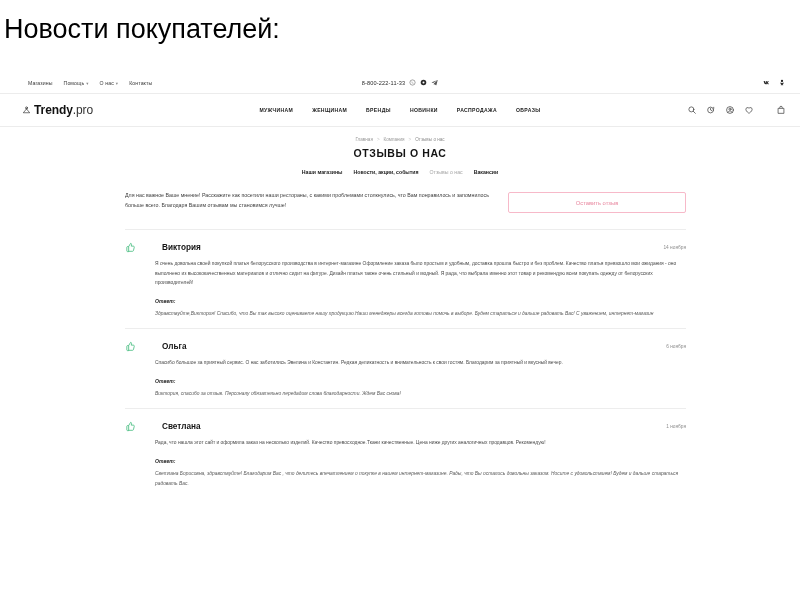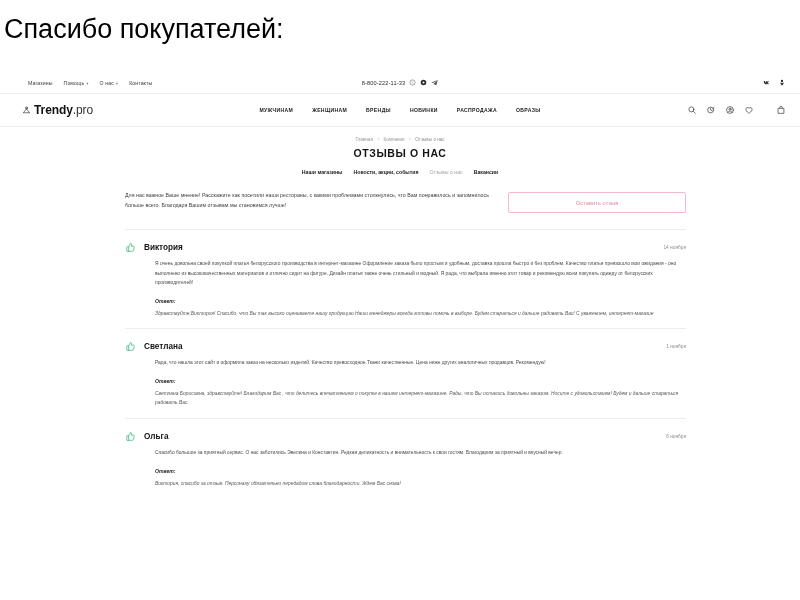--- a/index.html
+++ b/index.html
@@ -189,21 +189,21 @@
 
   
   .reviews { margin: 16px 114px 0 125px; }
   .review {
     border-top: 1px solid #ededed;
     padding: 12px 0 10px 0;
   }
   .review-head {
     display: flex;
     align-items: center;
-    gap: 8px;
+    gap: 26px;
   }
   .thumb-ico { width: 11px; height: 11px; flex: 0 0 auto; display: block; }
   .reviewer {
     font-size: 8.2px;
     font-weight: 700;
     color: #141414;
   }
   .review-date {
     margin-left: auto;
     font-size: 4.8px;
@@ -226,21 +226,21 @@
     margin-top: 5px;
     font-size: 4.9px;
     font-style: italic;
     line-height: 1.95;
     color: #5a5a5a;
   }
 </style>
 </head>
 <body>
 
-<div class="slide-title">Спасибо покупателей:</div>
+<div class="slide-title">Новости покупателей:</div>
 
 <div class="site">
 
   <div class="topbar">
 
     <div class="topbar-left">
       <span class="topbar-link"><span>Магазины</span></span>
       <span class="topbar-link"><span>Помощь</span><span class="caret">▾</span></span>
       <span class="topbar-link"><span>О нас</span><span class="caret">▾</span></span>
       <span class="topbar-link"><span>Контакты</span></span>
@@ -383,42 +383,42 @@
     </div>
 
     <div class="review">
       <div class="review-head">
         <span>
           <svg class="thumb-ico" viewBox="0 0 24 24" fill="none" stroke="#3bb878" stroke-width="1.7" stroke-linejoin="round">
             <path d="M8 21V10l4.2-7c1.3 0 2.3 1.1 2.1 2.4L13.7 9h4.6c1.3 0 2.2 1.2 1.9 2.4l-1.7 7.2c-.2 1-1.1 1.7-2.1 1.7H8z"></path>
             <path d="M8 10H5.4c-.8 0-1.4.6-1.4 1.4v8.2c0 .8.6 1.4 1.4 1.4H8"></path>
           </svg>
         </span>
-        <span class="reviewer">Светлана</span>
-        <span class="review-date">1 ноября</span>
-      </div>
-      <div class="review-body">Рада, что нашла этот сайт и оформила заказ на несколько изделий. Качество превосходное.Ткани качественные. Цена ниже других аналогичных продавцов. Рекомендую!</div>
+        <span class="reviewer">Ольга</span>
+        <span class="review-date">6 ноября</span>
+      </div>
+      <div class="review-body">Спасибо большое за приятный сервис. О нас заботились Эвелина и Константин. Редкая деликатность и внимательность к свои гостям. Благодарим за приятный и вкусный вечер.</div>
       <div class="answer">
         <div class="answer-label">Ответ:</div>
-        <div class="answer-text">Светлана Борисовна, здравствуйте! Благодарим Вас , что делитесь впечатлением о покупке в нашем интернет-магазине. Рады, что Вы остались довольны заказом. Носите с удовольствием! Будем и дальше стараться радовать Вас.</div>
+        <div class="answer-text">Виктория, спасибо за отзыв. Персоналу обязательно передадим слова благодарности. Ждем Вас снова!</div>
       </div>
     </div>
 
     <div class="review">
       <div class="review-head">
         <span>
           <svg class="thumb-ico" viewBox="0 0 24 24" fill="none" stroke="#3bb878" stroke-width="1.7" stroke-linejoin="round">
             <path d="M8 21V10l4.2-7c1.3 0 2.3 1.1 2.1 2.4L13.7 9h4.6c1.3 0 2.2 1.2 1.9 2.4l-1.7 7.2c-.2 1-1.1 1.7-2.1 1.7H8z"></path>
             <path d="M8 10H5.4c-.8 0-1.4.6-1.4 1.4v8.2c0 .8.6 1.4 1.4 1.4H8"></path>
           </svg>
         </span>
-        <span class="reviewer">Ольга</span>
-        <span class="review-date">6 ноября</span>
-      </div>
-      <div class="review-body">Спасибо большое за приятный сервис. О нас заботились Эвелина и Константин. Редкая деликатность и внимательность к свои гостям. Благодарим за приятный и вкусный вечер.</div>
+        <span class="reviewer">Светлана</span>
+        <span class="review-date">1 ноября</span>
+      </div>
+      <div class="review-body">Рада, что нашла этот сайт и оформила заказ на несколько изделий. Качество превосходное.Ткани качественные. Цена ниже других аналогичных продавцов. Рекомендую!</div>
       <div class="answer">
         <div class="answer-label">Ответ:</div>
-        <div class="answer-text">Виктория, спасибо за отзыв. Персоналу обязательно передадим слова благодарности. Ждем Вас снова!</div>
+        <div class="answer-text">Светлана Борисовна, здравствуйте! Благодарим Вас , что делитесь впечатлением о покупке в нашем интернет-магазине. Рады, что Вы остались довольны заказом. Носите с удовольствием! Будем и дальше стараться радовать Вас.</div>
       </div>
     </div>
 
   </div>
 </div>
 
 </body></html>

